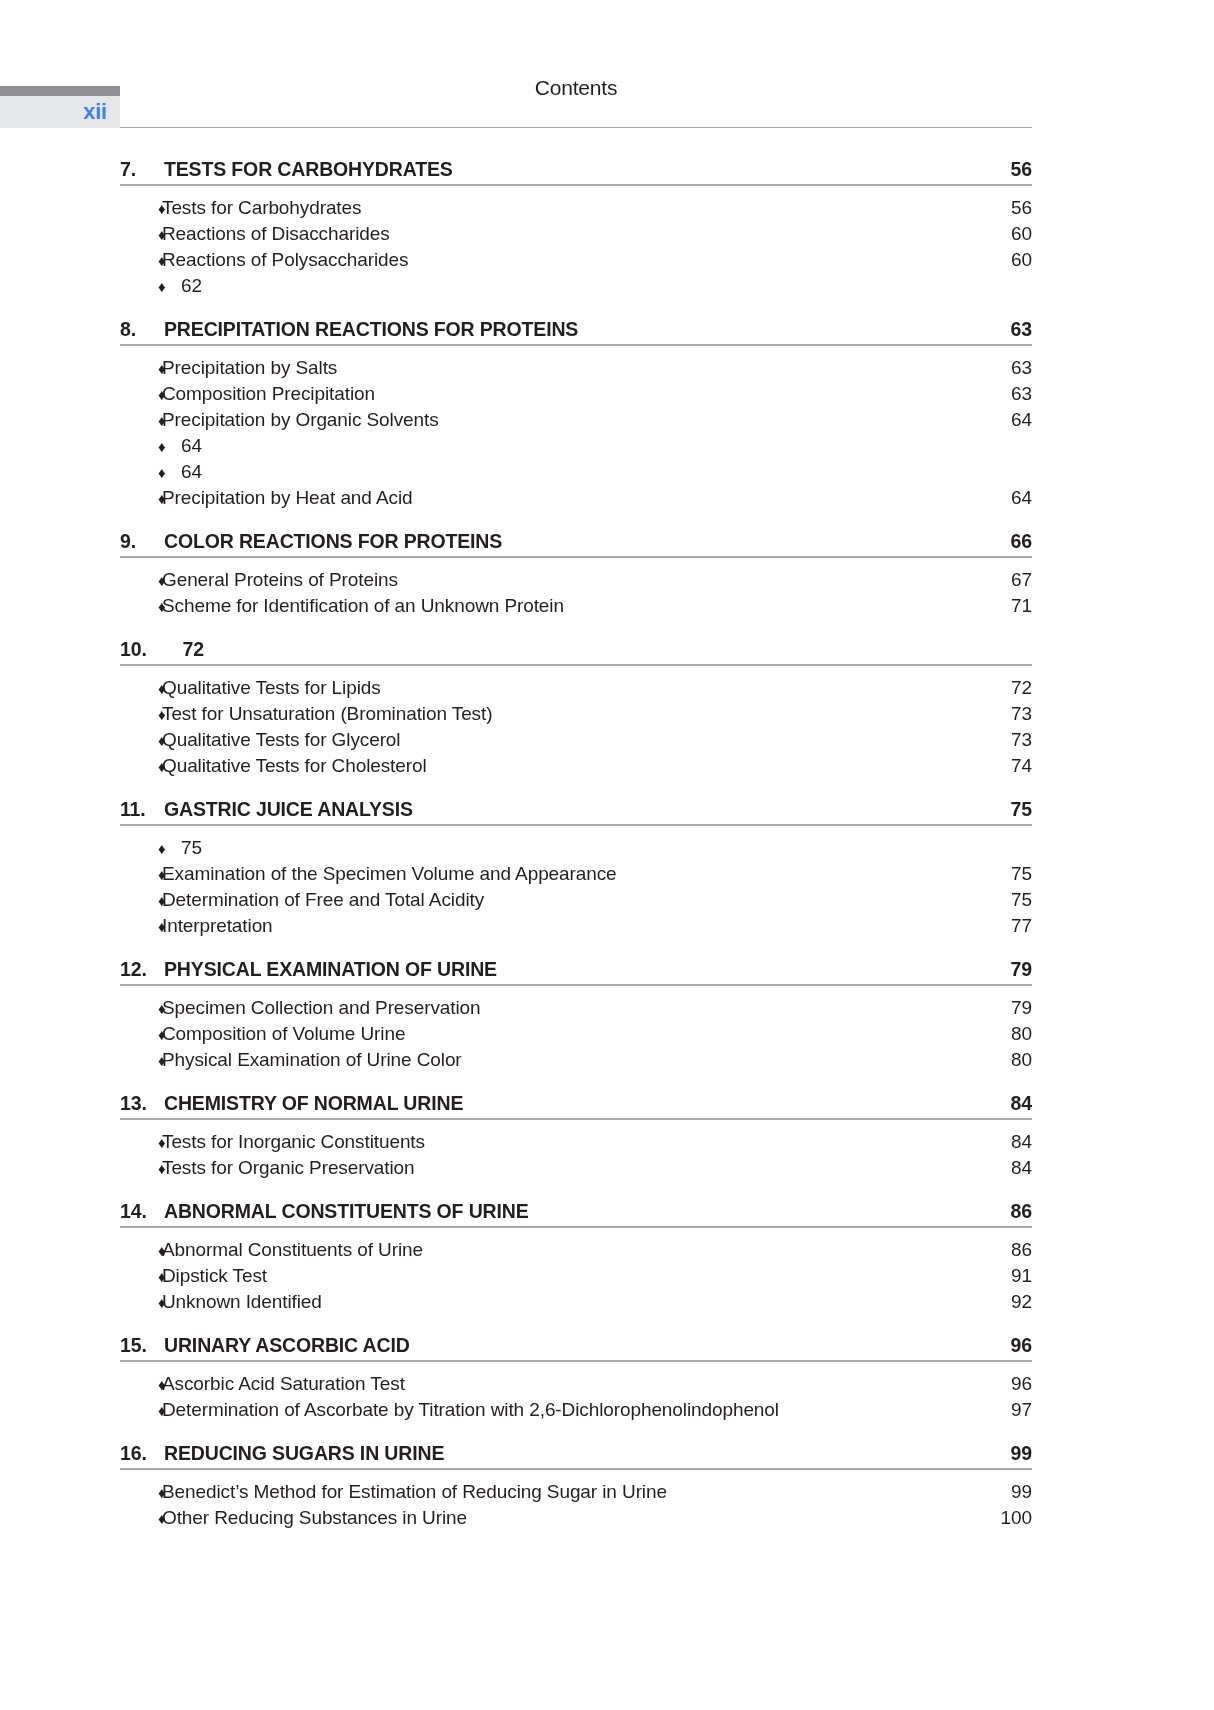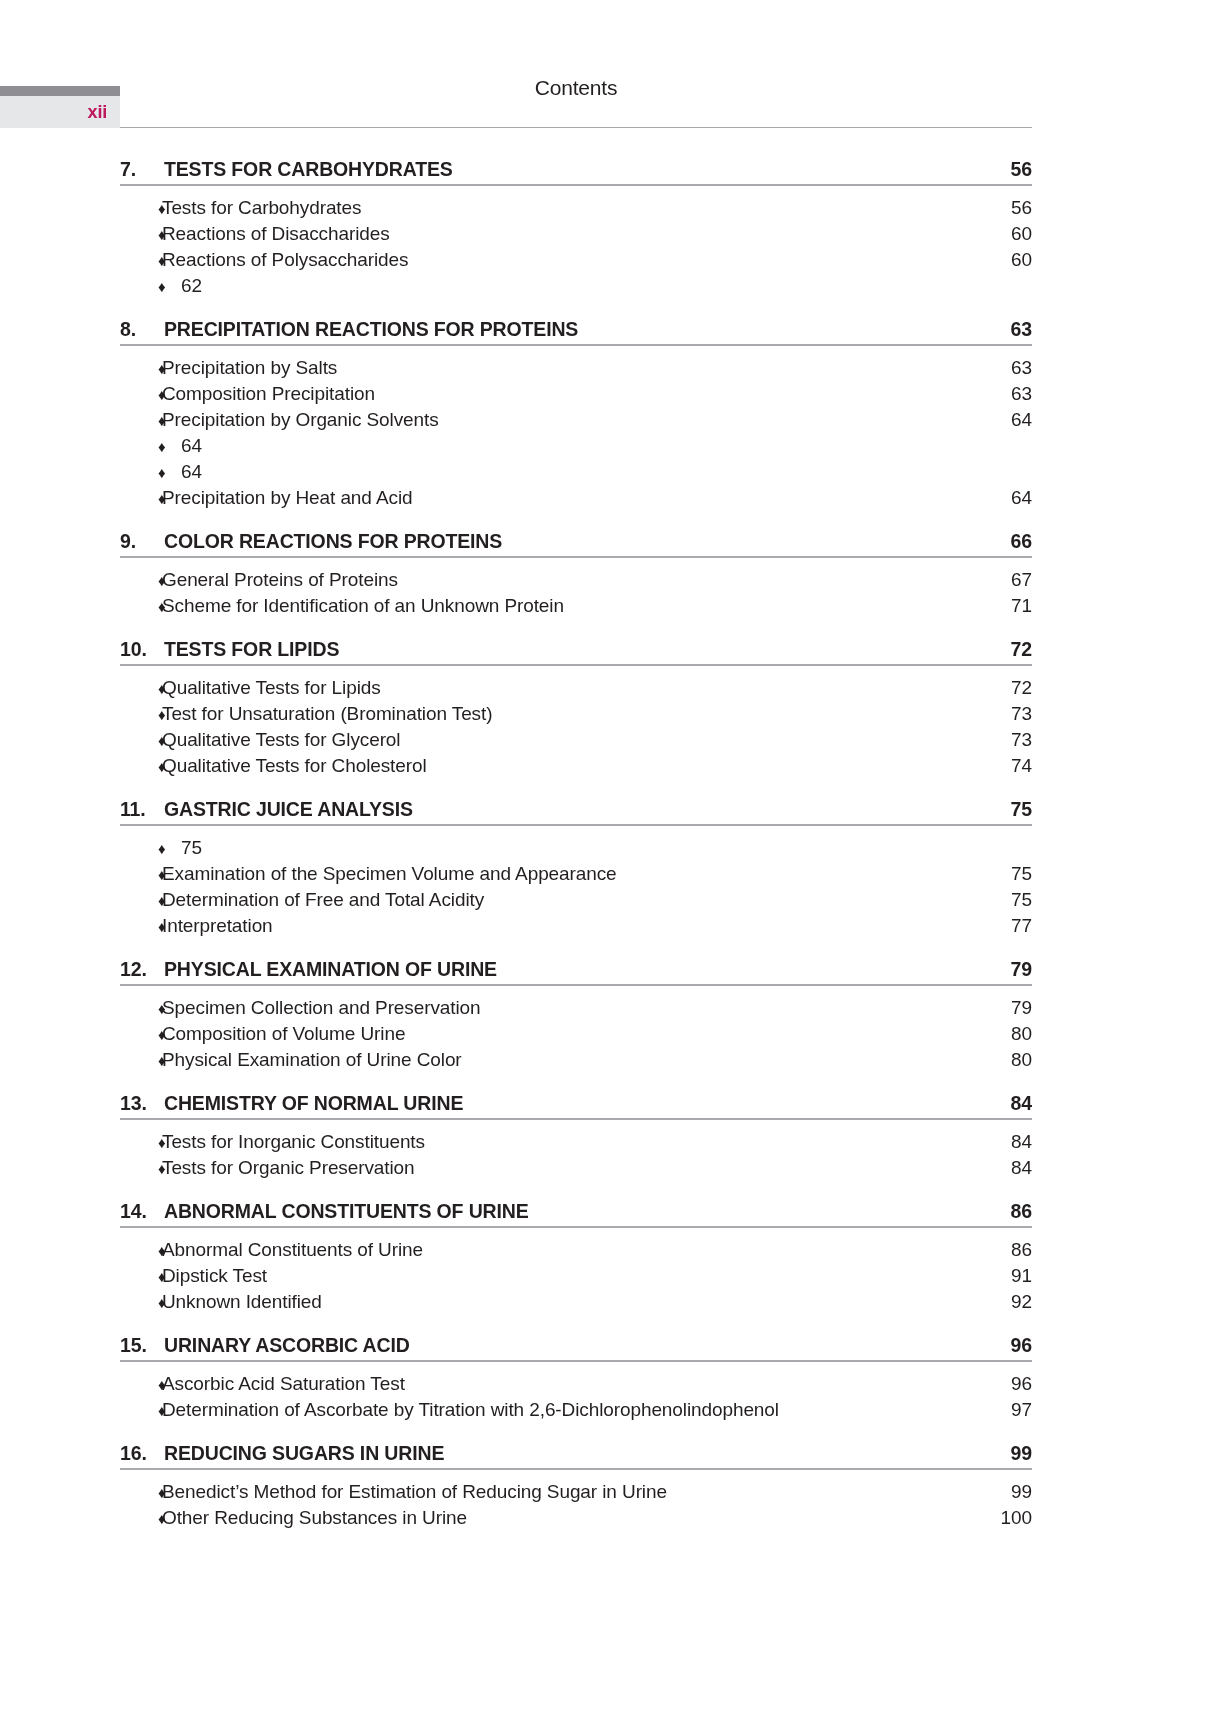--- a/index.html
+++ b/index.html
@@ -42,24 +42,24 @@
     position: absolute;
     left: 0;
     top: 96px;
     width: 120px;
     height: 32px;
     display: flex;
     align-items: center;
     justify-content: flex-end;
     padding-right: 13px;
     box-sizing: border-box;
-    font-size: 18px;
+    font-size: 22px;
     font-weight: bold;
     letter-spacing: -0.2px;
-    color: #be185d;
+    color: #3b82f6;
   }
   .header-title {
     position: absolute;
     left: 120px;
     right: 182px;
     top: 76px;
     text-align: center;
     font-size: 21px;
     color: #231f20;
     letter-spacing: -0.2px;
@@ -243,21 +243,20 @@
         <div class="entry">
           <span class="entry-bullet">♦</span>
           <span class="entry-label">Scheme for Identification of an Unknown Protein</span>
           <span class="entry-page">71</span>
         </div>
       </div>
     </div>
     <div class="chapter">
       <div class="chapter-head">
         <span class="chapter-num">10.</span>
-        <span class="chapter-title">TESTS FOR LIPIDS</span>
         <span class="chapter-page">72</span>
       </div>
       <div class="chapter-rule"></div>
       <div class="entries">
         <div class="entry">
           <span class="entry-bullet">♦</span>
           <span class="entry-label">Qualitative Tests for Lipids</span>
           <span class="entry-page">72</span>
         </div>
         <div class="entry">

